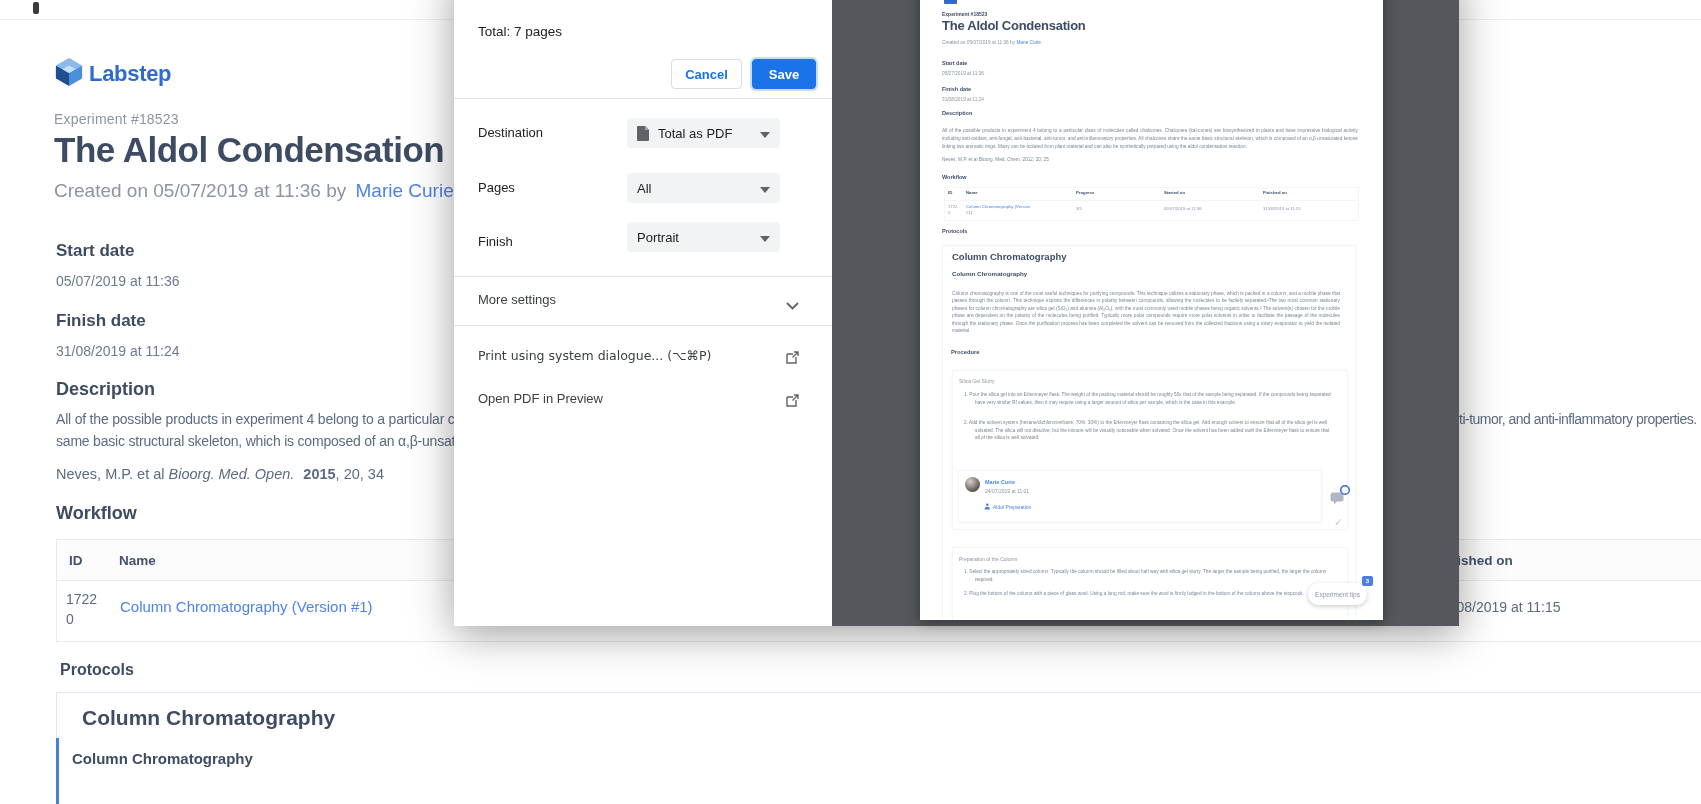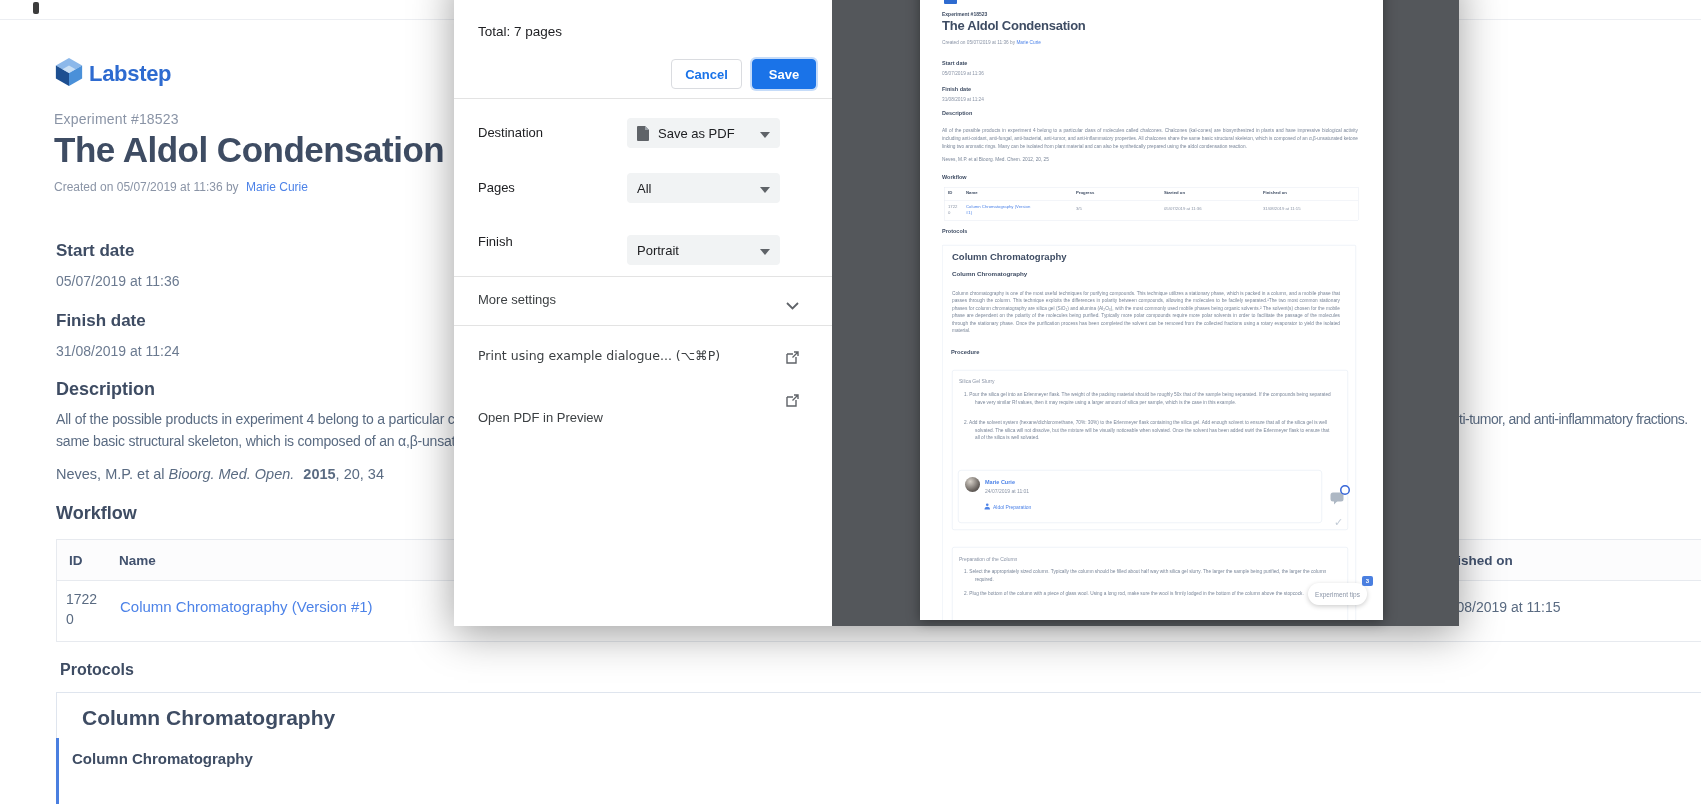--- a/index.html
+++ b/index.html
@@ -8,21 +8,21 @@
   .abs { position:absolute; }
   body { position:relative; }
 
   
   .topline { left:0; top:19px; width:1701px; height:1px; background:#eceef2; }
   .toptick { left:33px; top:2px; width:6px; height:12px; background:#3c3c3c; border-radius:2px; }
   .logo { left:54px; top:57px; display:flex; align-items:center; gap:5px; }
   .logo-text { font-size:22px; font-weight:600; color:#2e6bd0; letter-spacing:-0.3px; }
   .exp-label { left:54px; top:111px; font-size:14px; color:#8a94a6; letter-spacing:.2px; }
   .page-title { left:54px; top:130px; font-size:35px; font-weight:700; color:#3e4c63; letter-spacing:-0.5px; white-space:nowrap; }
-  .created { left:54px; top:180px; font-size:12px; color:#8a94a6; }
+  .created { left:54px; top:180px; font-size:19px; color:#8a94a6; }
   .link { color:#4d83e8; cursor:pointer; }
   .sec-label { font-size:17px; font-weight:700; color:#3e4c63; }
   .sec-val { font-size:14px; color:#6b7a90; }
   .h-desc { font-size:18px; font-weight:700; color:#3e4c63; }
   .body-txt { font-size:14px; color:#5a6b82; white-space:nowrap; letter-spacing:-0.2px; }
   .cit { left:56px; top:466px; font-size:14.5px; color:#5a6b82; }
   .wf-h { left:56px; top:503px; font-size:18px; font-weight:700; color:#3e4c63; }
   .tbl-line { background:#e7eaef; height:1px; }
   .tbl-vline { background:#e7eaef; width:1px; }
   .tbl-head-bg { left:57px; top:540px; width:1644px; height:40px; background:#fcfcfd; }
@@ -102,21 +102,21 @@
   <span class="link" style="margin-left:4px">Marie Curie</span>
 </div>
 
 <div class="abs sec-label" style="left:56px;top:241px">Start date</div>
 <div class="abs sec-val" style="left:56px;top:273px">05/07/2019 at 11:36</div>
 <div class="abs sec-label" style="left:56px;top:311px">Finish date</div>
 <div class="abs sec-val" style="left:56px;top:343px">31/08/2019 at 11:24</div>
 
 <div class="abs h-desc" style="left:56px;top:379px">Description</div>
 <div class="abs body-txt" style="left:56px;top:411px">All of the possible products in experiment 4 belong to a particular class of molecules called chalcones. Chalcones</div>
-<div class="abs body-txt" style="left:1459px;top:411px;letter-spacing:-0.5px">ti-tumor, and anti-inflammatory fractions.</div>
+<div class="abs body-txt" style="left:1459px;top:411px;letter-spacing:-0.5px">ti-tumor, and anti-inflammatory properties.</div>
 <div class="abs body-txt" style="left:56px;top:433px">same basic structural skeleton, which is composed of an α,β-unsaturated ketone linking two aromatic rings. Many can</div>
 
 <div class="abs cit">
   <span>Neves, M.P. et al </span><i>Bioorg. Med. Open.</i>
   <b style="margin-left:5px">2015</b><span>, 20, 34</span>
 </div>
 
 <div class="abs wf-h">Workflow</div>
 
 <div class="abs tbl-head-bg"></div>
@@ -150,66 +150,66 @@
     <div class="abs pw-div" style="top:128px"></div>
 
     <div class="abs row-label" style="top:148px">Destination</div>
     <div class="abs dd" style="top:148px">
       <span style="margin-right:9px;display:flex">
         <svg width="12" height="15" viewBox="0 0 12 15">
             <path d="M1 0 h7 l4 4 v10 a1 1 0 0 1 -1 1 h-10 a1 1 0 0 1 -1 -1 v-13 a1 1 0 0 1 1 -1 z" fill="#5f6368"></path>
             <path d="M8 0 l4 4 h-4 z" fill="#9aa0a6"></path>
           </svg>
       </span>
-      <span>Save as PDF</span>
+      <span>Total as PDF</span>
       <span class="caret">
         <svg width="10" height="6" viewBox="0 0 10 6">
             <path d="M0 0 h10 L5 6 z" fill="#5f6368"></path>
           </svg>
       </span>
     </div>
 
     <div class="abs row-label" style="top:203px">Pages</div>
     <div class="abs dd" style="top:203px">
       <span>All</span>
       <span class="caret">
         <svg width="10" height="6" viewBox="0 0 10 6">
             <path d="M0 0 h10 L5 6 z" fill="#5f6368"></path>
           </svg>
       </span>
     </div>
 
     <div class="abs row-label" style="top:257px">Finish</div>
-    <div class="abs dd" style="top:265px">
+    <div class="abs dd" style="top:252px">
       <span>Portrait</span>
       <span class="caret">
         <svg width="10" height="6" viewBox="0 0 10 6">
             <path d="M0 0 h10 L5 6 z" fill="#5f6368"></path>
           </svg>
       </span>
     </div>
 
     <div class="abs pw-div" style="top:306px"></div>
     <div class="abs pw-link-row" style="top:318px;height:24px;line-height:24px">More settings</div>
     <div class="abs pw-icon-right" style="top:326px">
       <svg width="13" height="8" viewBox="0 0 13 8">
           <path d="M1 1 l5.5 5.5 L12 1" stroke="#5f6368" stroke-width="1.8" fill="none"></path>
         </svg>
     </div>
     <div class="abs pw-div" style="top:355px"></div>
 
-    <div class="abs pw-link-row" style="top:374px;height:24px;line-height:24px;font-family:'DejaVu Sans',sans-serif;font-size:12.5px">Print using example dialogue... (⌥⌘P)</div>
+    <div class="abs pw-link-row" style="top:374px;height:24px;line-height:24px;font-family:'DejaVu Sans',sans-serif;font-size:12.5px">Print using system dialogue... (⌥⌘P)</div>
     <div class="abs pw-icon-right" style="top:380px">
       <svg width="13" height="13" viewBox="0 0 13 13">
           <path d="M1 3 h6 M1 3 v9 h9 v-6" stroke="#5f6368" stroke-width="1.4" fill="none"></path>
           <path d="M8 1 h4 v4 M12 1 L6.5 6.5" stroke="#5f6368" stroke-width="1.4" fill="none"></path>
         </svg>
     </div>
 
-    <div class="abs pw-link-row" style="top:436px;height:24px;line-height:24px">Open PDF in Preview</div>
+    <div class="abs pw-link-row" style="top:417px;height:24px;line-height:24px">Open PDF in Preview</div>
     <div class="abs pw-icon-right" style="top:423px">
       <svg width="13" height="13" viewBox="0 0 13 13">
           <path d="M1 3 h6 M1 3 v9 h9 v-6" stroke="#5f6368" stroke-width="1.4" fill="none"></path>
           <path d="M8 1 h4 v4 M12 1 L6.5 6.5" stroke="#5f6368" stroke-width="1.4" fill="none"></path>
         </svg>
     </div>
   </div>
 
   <div class="preview-pane">
     <div class="pv-page">

